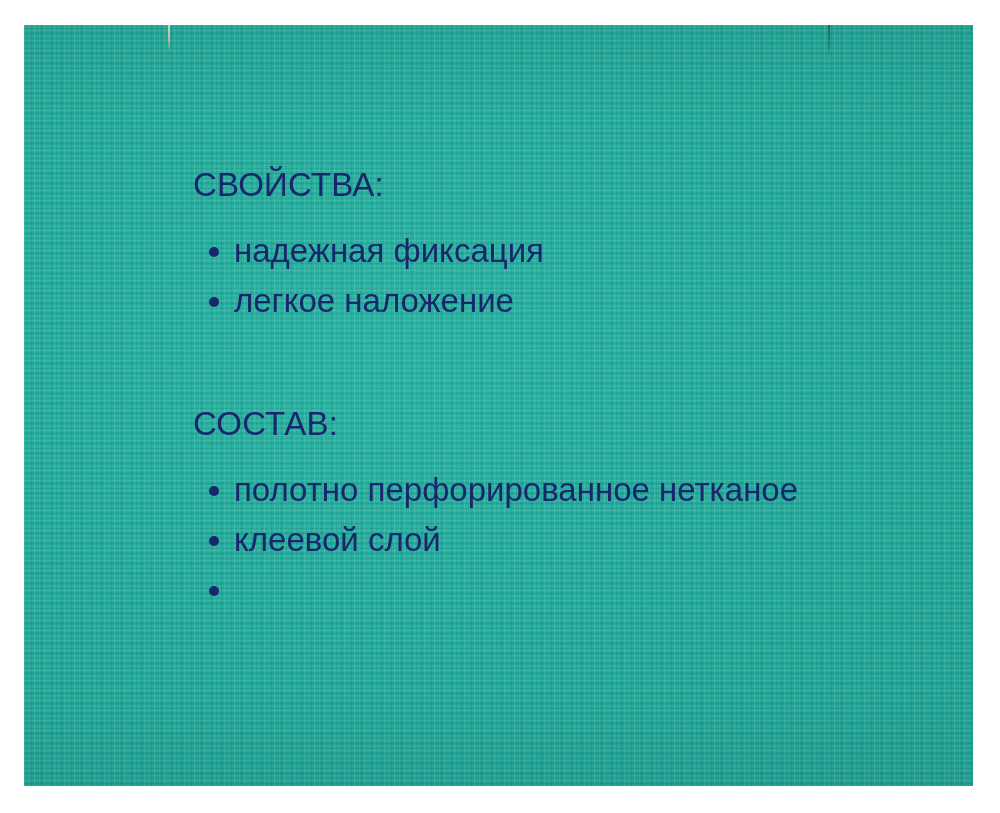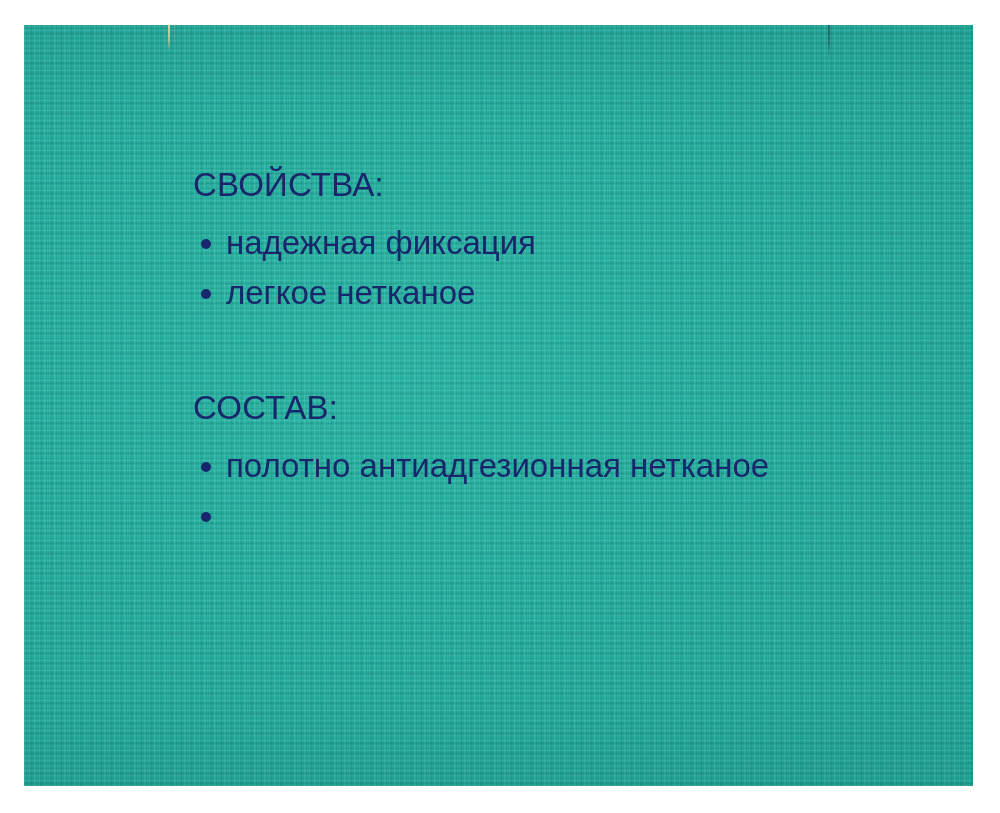--- a/index.html
+++ b/index.html
@@ -121,21 +121,21 @@
 
   .block-title {
     font-size: 33px;
     line-height: 50px;
     letter-spacing: 0.2px;
     white-space: nowrap;
   }
 
   ul.bullets {
     list-style: none;
-    margin: 8px;
+    margin: 16px;
     padding: 0;
   }
 
   ul.bullets li {
     position: relative;
     padding-left: 25px;
     font-size: 33px;
     line-height: 50px;
     white-space: nowrap;
   }
@@ -170,33 +170,37 @@
 
       <div class="block">
         <div class="block-title">СВОЙСТВА:</div>
         <ul class="bullets">
           <li>
             <span class="dot"></span>
             <span>надежная фиксация</span>
           </li>
           <li>
             <span class="dot"></span>
-            <span>легкое нетканое</span>
+            <span>легкое наложение</span>
           </li>
         </ul>
       </div>
 
       <div class="gap"></div>
 
       <div class="block">
         <div class="block-title">СОСТАВ:</div>
         <ul class="bullets">
           <li>
             <span class="dot"></span>
-            <span>полотно антиадгезионная нетканое</span>
+            <span>полотно перфорированное нетканое</span>
+          </li>
+          <li>
+            <span class="dot"></span>
+            <span>клеевой слой</span>
           </li>
           <li>
             <span class="dot"></span>
           </li>
         </ul>
       </div>
 
     </div>
   </div>
 

